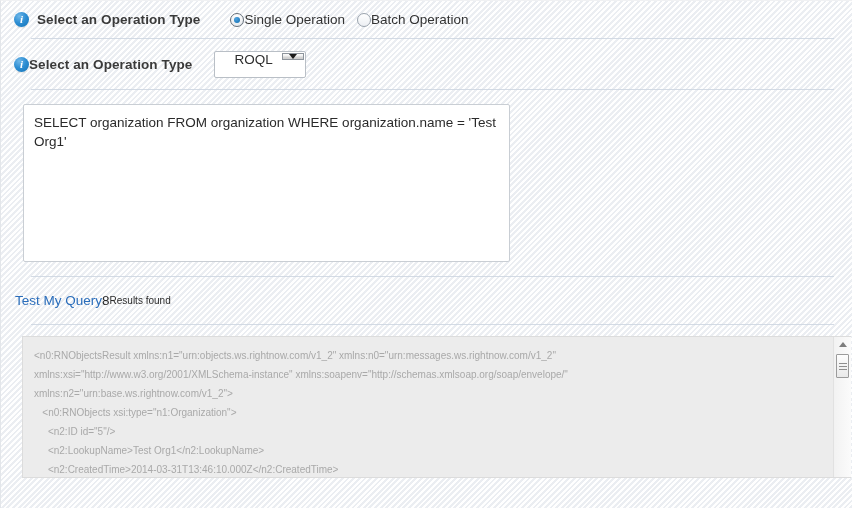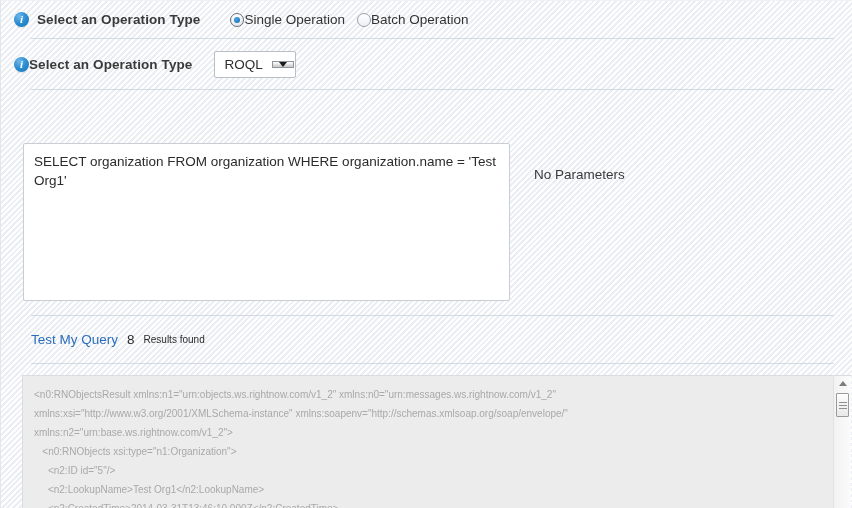--- a/index.html
+++ b/index.html
@@ -117,27 +117,28 @@
 
   
   .row-type {
     display: flex;
     align-items: center;
     height: 50px;
     padding-left: 13px;
   }
   .select-wrap {
     display: inline-flex;
-    align-items: center;
+    align-items: flex-start;
     height: 27px;
     background: #ffffff;
     border: 1px solid #b9bfc6;
     border-radius: 2px;
     box-sizing: border-box;
     box-shadow: 0 1px 0 rgba(255,255,255,0.8) inset;
+    padding-left: 10px;
   }
   .select-value {
     display: flex;
     align-items: center;
     padding: 0 9px 0 9px;
     font-size: 13.5px;
     color: #2e2e2e;
     white-space: nowrap;
   }
   .select-arrow {
@@ -170,21 +171,20 @@
     box-sizing: border-box;
     background: #ffffff;
     border: 1px solid #c9ced4;
     border-radius: 2px;
     padding: 8px 10px;
     font-size: 13.5px;
     line-height: 19px;
     color: #2b2b2b;
     white-space: pre-wrap;
     overflow: hidden;
-    margin-top: 39px;
   }
   .params-col {
     margin-left: 24px;
     padding-top: 40px;
   }
   .params-head {
     display: flex;
     align-items: center;
     gap: 8px;
   }
@@ -192,22 +192,21 @@
     margin-top: 23px;
     font-size: 13.5px;
     color: #3a3a3a;
   }
 
   
   .row-test {
     display: flex;
     align-items: center;
     height: 47px;
-    padding-left: 30px;
-    gap: 9px;
+    padding-left: 14px;
   }
   .link {
     color: #2a6dbb;
     font-size: 13.5px;
     cursor: pointer;
   }
   .result-count {
     font-size: 13.5px;
     color: #2b2b2b;
   }
@@ -314,21 +313,20 @@
     <span style="width:8px"></span>
 
   </div>
 
   <div class="divider"></div>
 
   <div class="query-area">
     <div class="query-box">SELECT organization FROM organization WHERE organization.name = 'Test Org1'</div>
 
     <div class="params-col">
-      <div class="params-empty">No Parameters</div>
     </div>
   </div>
 
   <div class="divider" style="margin-top:14px"></div>
 
   <div class="row-test">
     <span class="link">Test My Query</span>
     <span class="result-count">8</span>
     <span class="result-text">Results found</span>
   </div>

